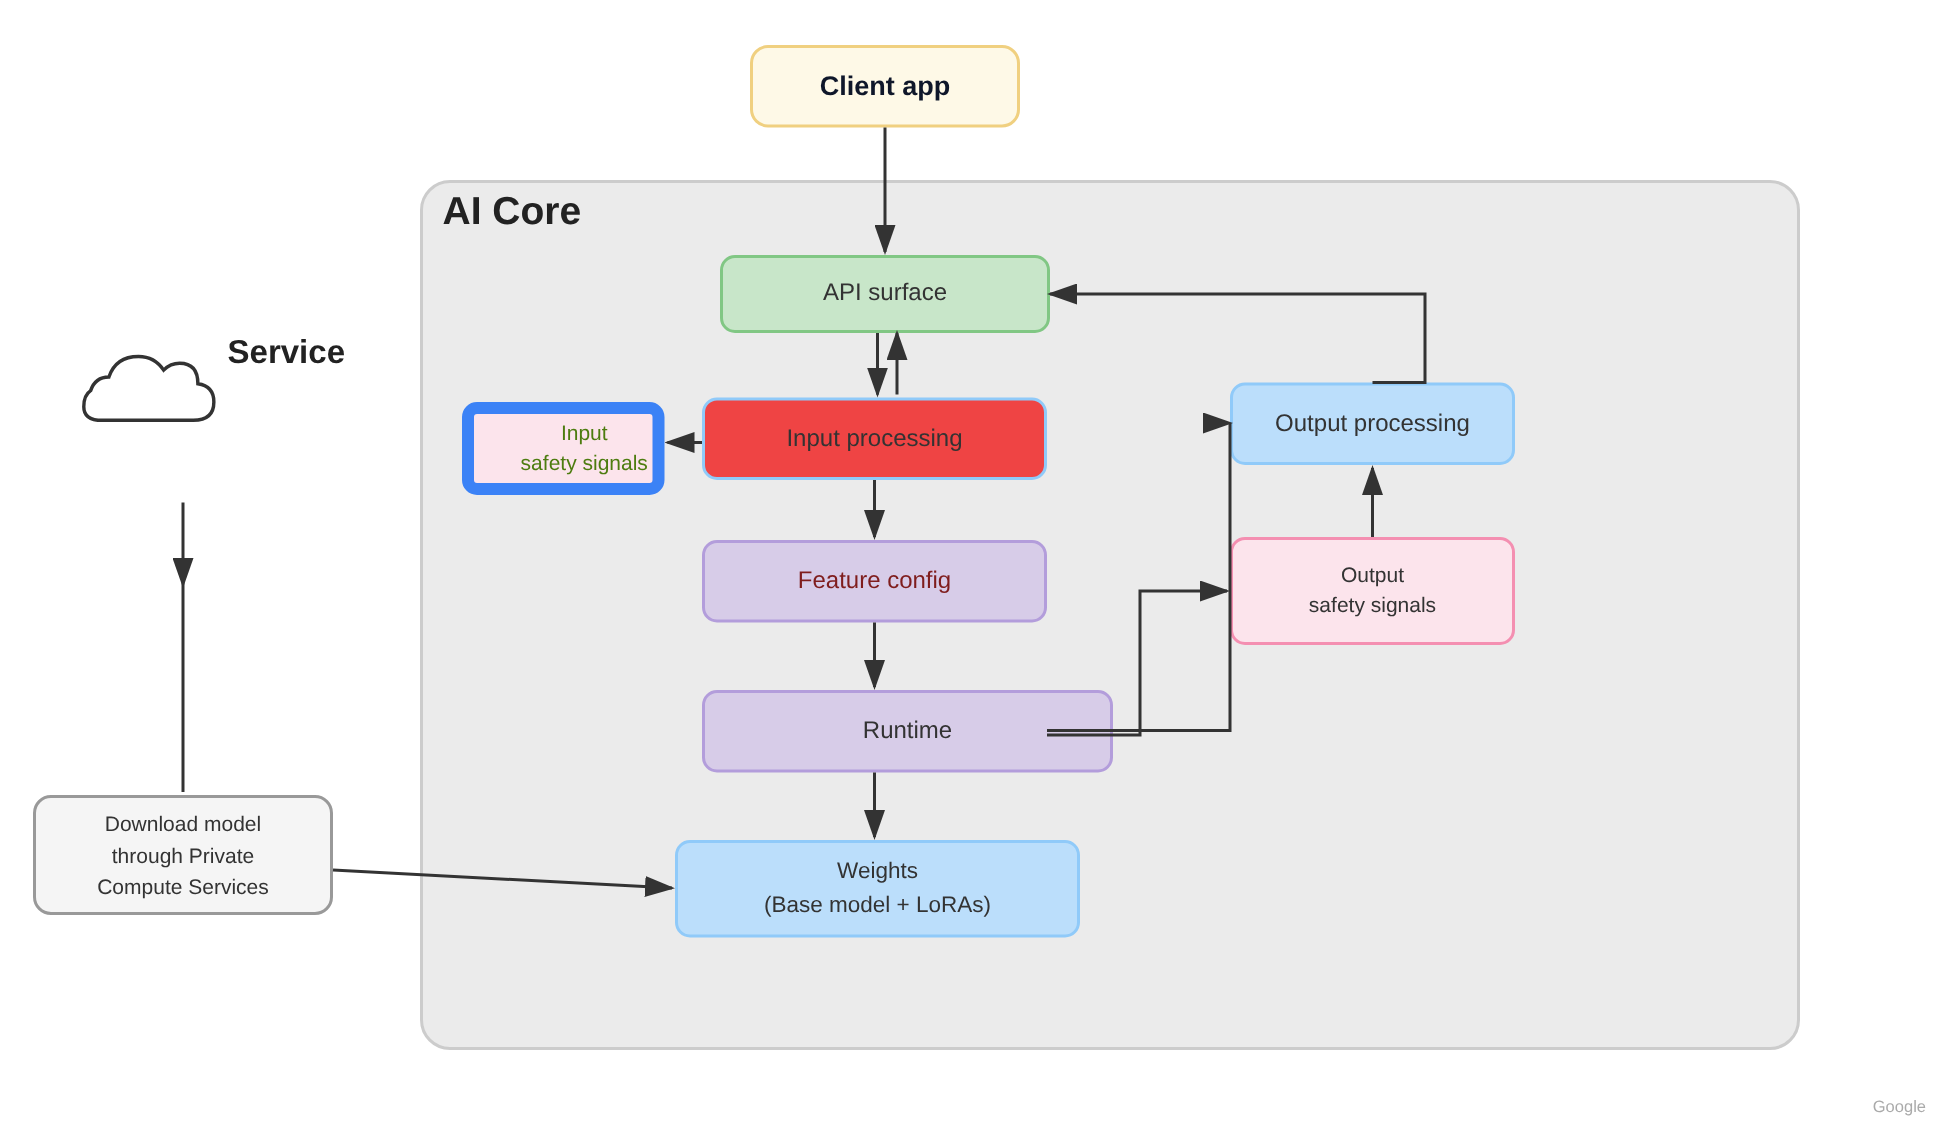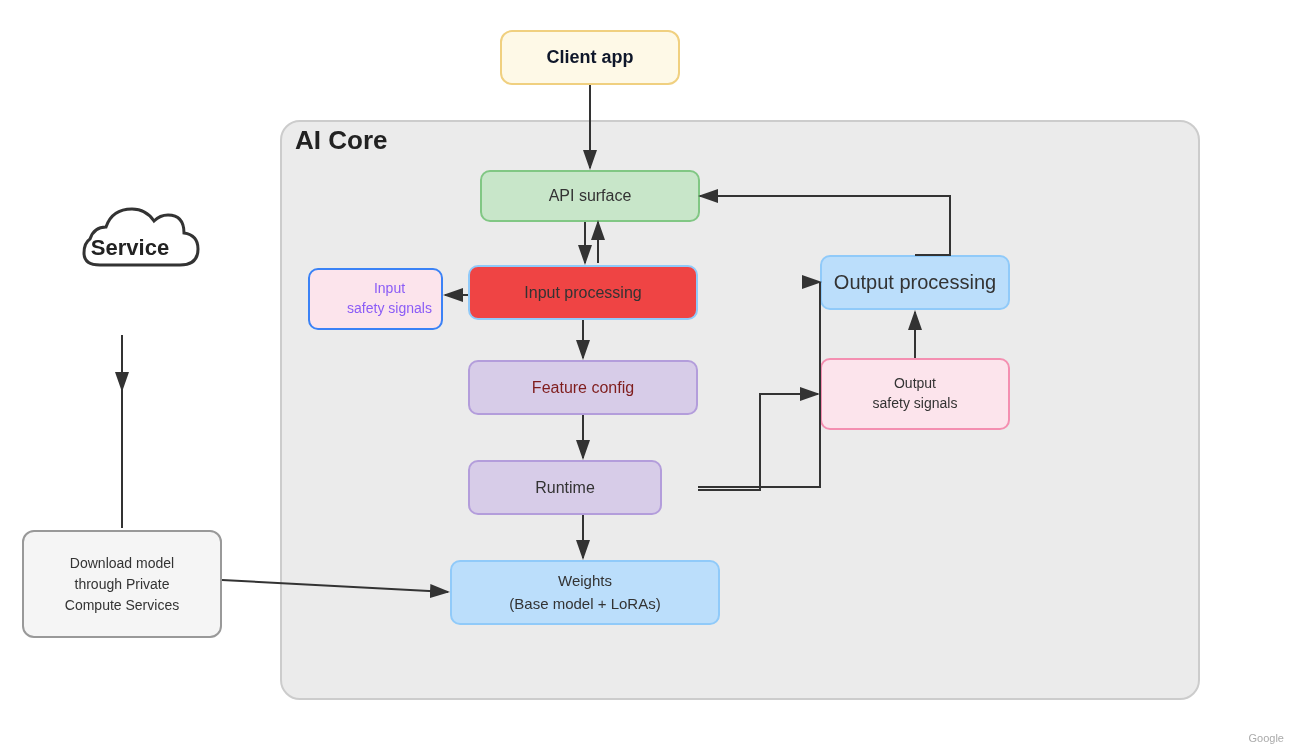--- a/index.html
+++ b/index.html
@@ -94,46 +94,46 @@
     }
 
     
     .input-safety {
       position: absolute;
       top: 268px;
       left: 308px;
       width: 135px;
       height: 62px;
       background: #fce4ec;
-      border: 2px solid #3b82f6;
+      border: 8px solid #3b82f6;
       border-radius: 10px;
       display: flex;
       align-items: center;
       justify-content: center;
       font-size: 14px;
-      color: #8b5cf6;
+      color: #4d7c0f;
       text-align: center;
       line-height: 1.4;
       padding-left: 28px;
     }
 
     
     .output-processing {
       position: absolute;
       top: 255px;
       left: 820px;
       width: 190px;
       height: 55px;
       background: #bbdefb;
       border: 2px solid #90caf9;
       border-radius: 10px;
       display: flex;
       align-items: center;
       justify-content: center;
-      font-size: 20px;
+      font-size: 16px;
       color: #333;
     }
 
     
     .output-safety {
       position: absolute;
       top: 358px;
       left: 820px;
       width: 190px;
       height: 72px;
@@ -164,21 +164,21 @@
       justify-content: center;
       font-size: 16px;
       color: #7f1d1d;
     }
 
     
     .runtime {
       position: absolute;
       top: 460px;
       left: 468px;
-      width: 194px;
+      width: 274px;
       height: 55px;
       background: #d7cce8;
       border: 2px solid #b39ddb;
       border-radius: 10px;
       display: flex;
       align-items: center;
       justify-content: center;
       font-size: 16px;
       color: #333;
     }
@@ -203,21 +203,21 @@
     }
 
     
     .service-cloud {
       position: absolute;
       top: 195px;
       left: 30px;
       width: 200px;
       height: 140px;
       display: flex;
-      flex-direction: column;
+      flex-direction: row;
       align-items: center;
       justify-content: flex-start;
     }
 
     .cloud-shape {
       width: 160px;
       height: 100px;
     }
 
     .service-label {
@@ -226,21 +226,21 @@
       color: #222;
       margin-top: -60px;
     }
 
     
     .download-model {
       position: absolute;
       top: 530px;
       left: 22px;
       width: 200px;
-      height: 108px;
+      height: 80px;
       background: #f5f5f5;
       border: 2px solid #999;
       border-radius: 12px;
       display: flex;
       align-items: center;
       justify-content: center;
       font-size: 14px;
       color: #333;
       text-align: center;
       line-height: 1.5;

